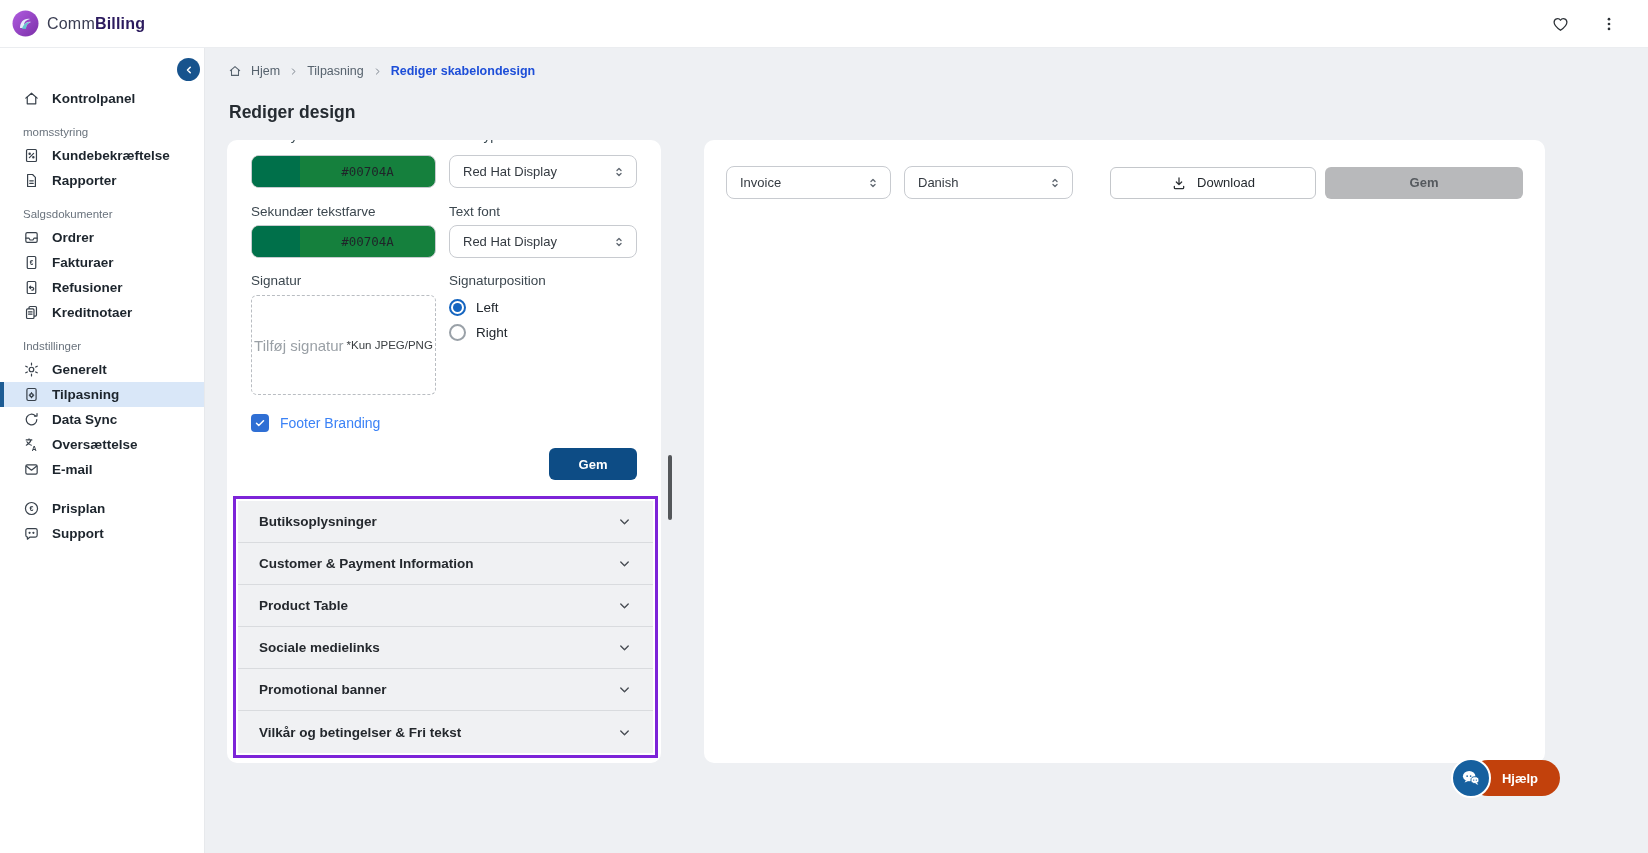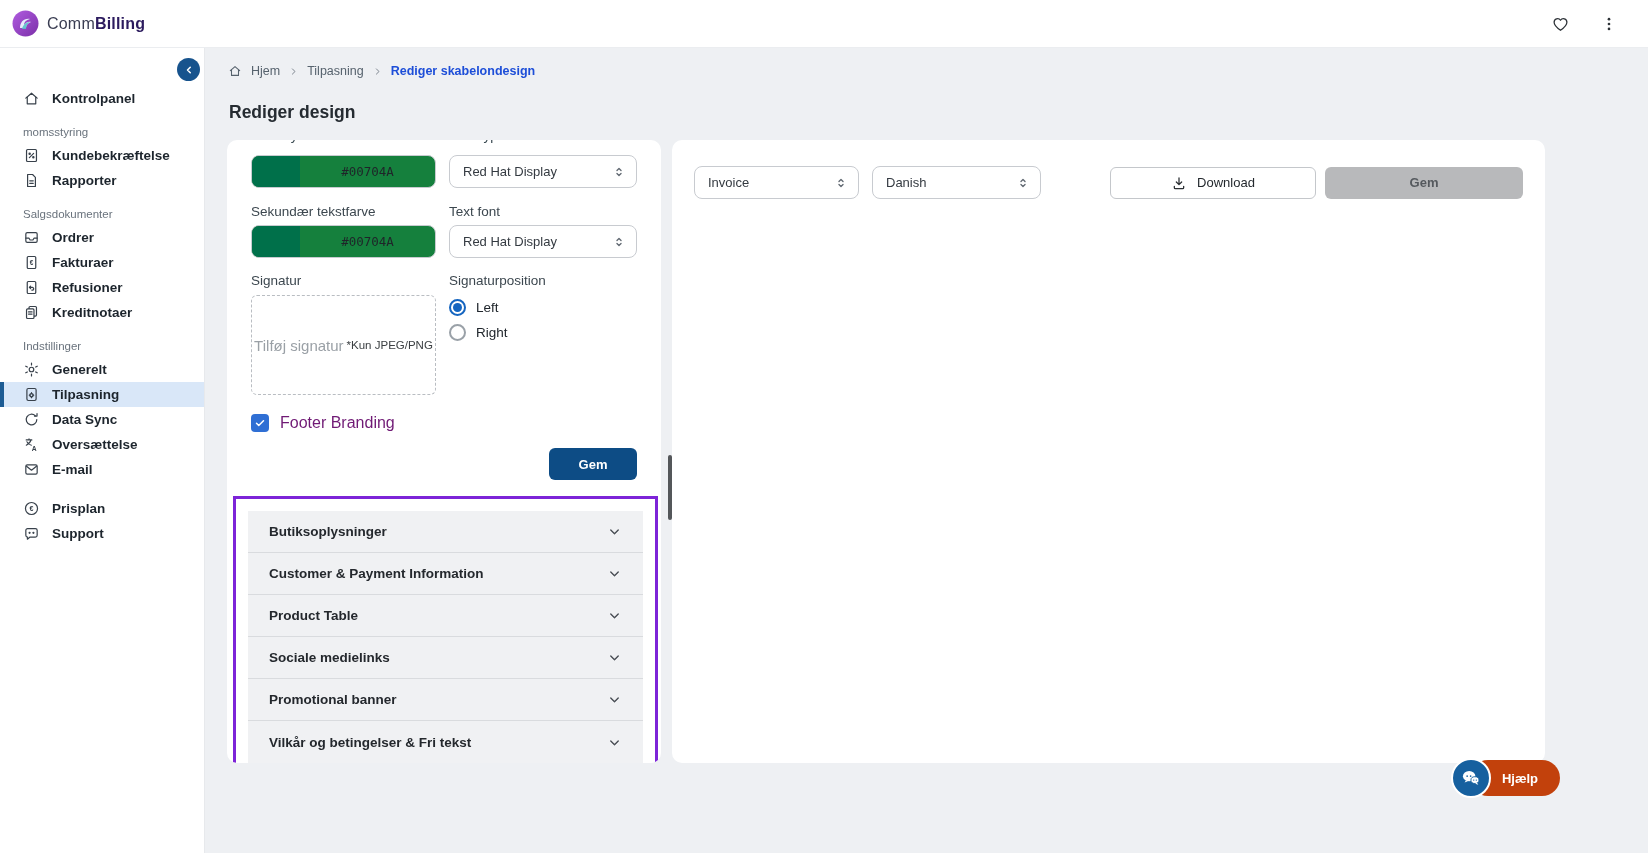--- a/index.html
+++ b/index.html
@@ -57,21 +57,21 @@
     display:flex; align-items:center; gap:9px;
     margin:16px 0 0 23px; font-size:12.5px; color:#56626d;
   }
   .breadcrumb .crumb { cursor:pointer; }
   .breadcrumb .crumb.current { color:#1d4ed8; font-weight:700; cursor:default; }
   .page-title { margin:24px 0 0 24px; font-size:17.5px; font-weight:700; color:#252b31; }
 
   .cards { position:absolute; left:22px; top:92px; right:103px; bottom:90px; display:flex; gap:11px; }
   .card { background:#fff; border-radius:10px; }
   .form-card { width:434px; flex:none; padding:0 24px; overflow:hidden; }
-  .preview-card { flex:1; padding:26px 22px; }
+  .preview-card { flex:1; padding:26px 22px;margin-left:32px; }
 
   
   .clip-row { height:6px; overflow:hidden; display:flex; gap:13px; }
   .clip-row span { display:block; margin-top:-12px; font-size:13.5px; color:#37474f; }
   .clip-row span:first-child { width:185px; }
 
   .form-row { display:flex; gap:13px; }
   .col-a { width:185px; flex:none; }
   .col-b { flex:1; }
   .field-label { font-size:13.5px; color:#3c474f; }
@@ -102,30 +102,30 @@
   .radio-row { display:flex; align-items:center; gap:10px; height:18px; margin-bottom:7px; cursor:pointer; }
   .radio { width:17px; height:17px; border-radius:50%; border:2px solid #9aa1a8; background:#fff;
            display:flex; align-items:center; justify-content:center; flex:none; }
   .radio.sel { border-color:#1565c0; }
   .radio.sel::after { content:""; width:9px; height:9px; border-radius:50%; background:#1565c0; }
   .radio-lbl { font-size:13.5px; color:#20262c; }
 
   .check-row { display:flex; align-items:center; gap:11px; margin-top:19px; cursor:pointer; }
   .checkbox { width:18px; height:18px; border-radius:4px; background:#2f6fd4;
               display:flex; align-items:center; justify-content:center; flex:none; }
-  .check-lbl { font-size:16px; color:#701a75; }
+  .check-lbl { font-size:14px; color:#3b82f6; }
 
   .gem-btn {
     display:block; margin:16px 0 0 auto; width:88px; height:32px;
     background:#0d4c85; color:#fff; font-weight:700; font-size:13px;
     border:none; border-radius:6px; cursor:pointer; font-family:inherit;
   }
 
   .acc-wrap {
-    margin:16px -21px 0 -18px; border:3px solid #7d24d8; background:#fff; padding:12px;
+    margin:16px -21px 0 -18px; border:3px solid #7d24d8; background:#fff; padding:2px;
   }
   .acc-row {
     height:42px; background:#f0f1f3; display:flex; align-items:center;
     justify-content:space-between; padding:0 21px; cursor:pointer;
     border-bottom:1px solid #d9dbde;
   }
   .acc-row:last-child { border-bottom:none; }
   .acc-title { font-size:13.5px; font-weight:700; color:#24282d; }
 
   .scroll-thumb {

